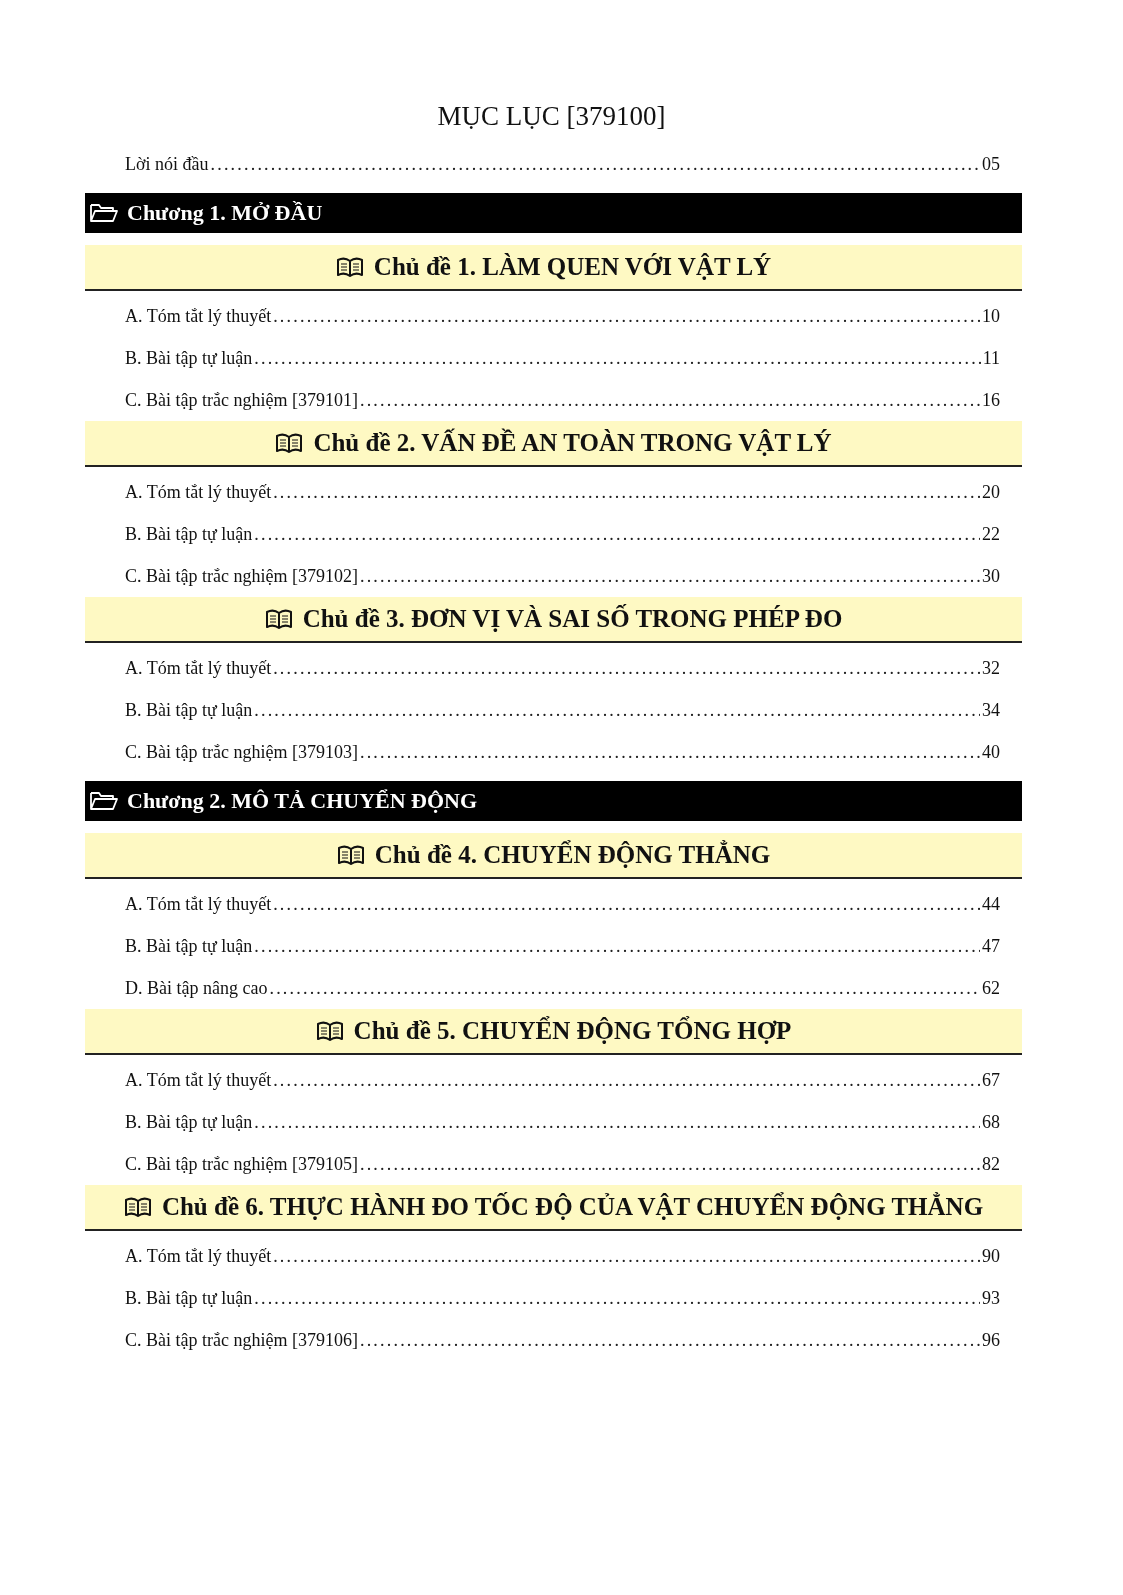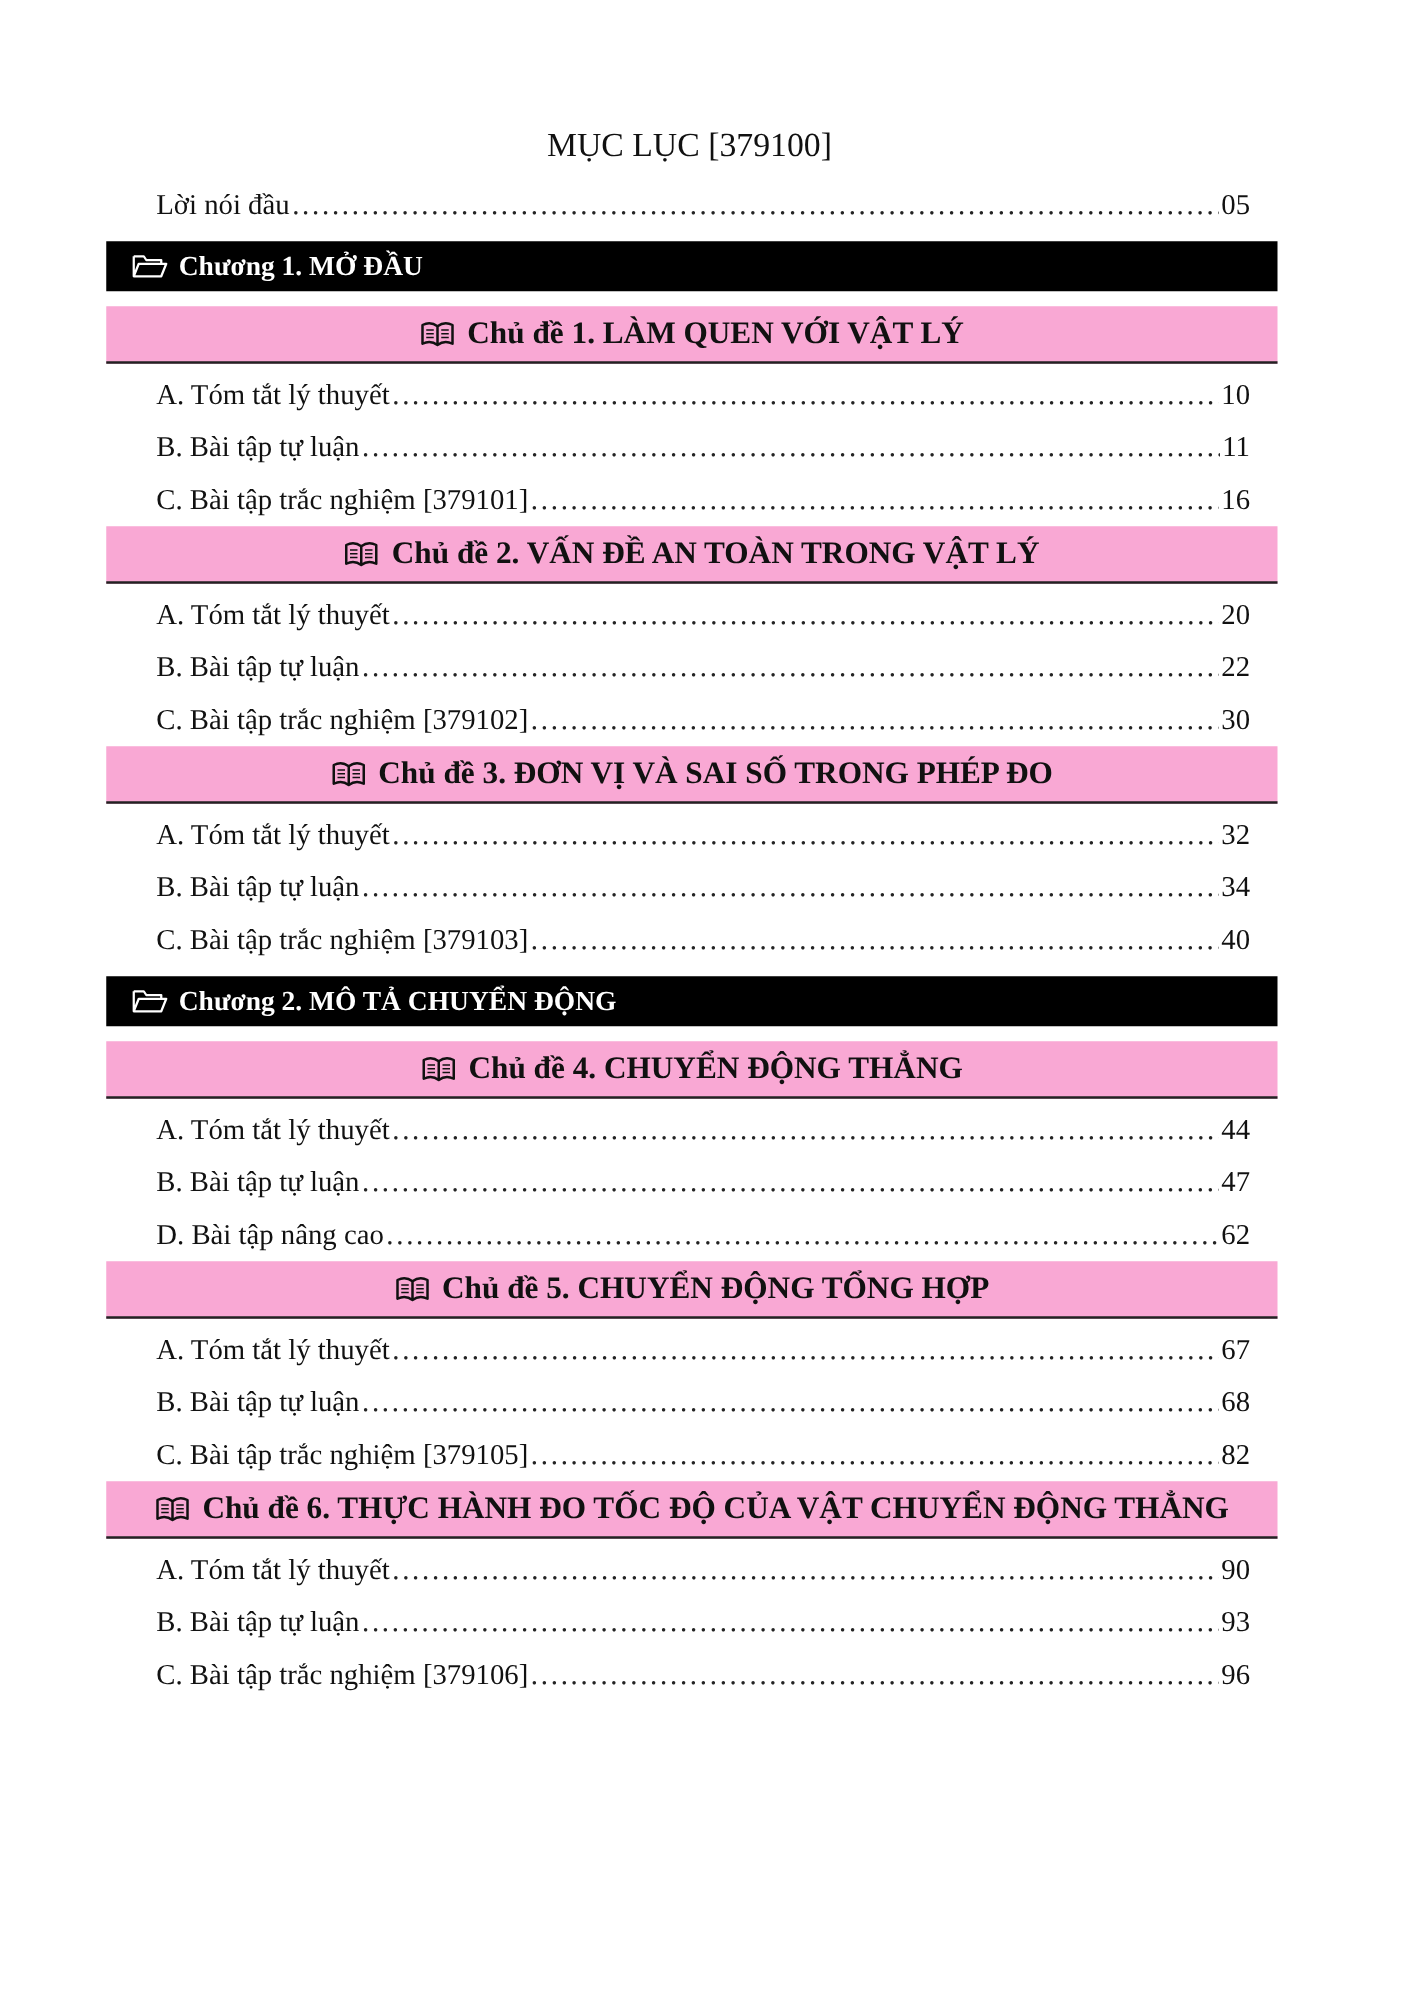--- a/index.html
+++ b/index.html
@@ -11,41 +11,41 @@
   .page-title {
     position: absolute; top: 96px; left: 0; width: 1103px;
     text-align: center; font-size: 27px; line-height: 40px;
     font-family: "Liberation Serif", "DejaVu Serif", serif;
   }
   .page-title .bold { font-weight: normal; text-align: center; }
   .toc { position: absolute; left: 85px; top: 143px; width: 937px; }
   .entry {
     display: flex; align-items: flex-start;
     padding: 0 22px 0 40px; height: 42px; line-height: 42px;
-    font-size: 23px;
+    font-size: 18px;
     font-family: "Liberation Serif", "DejaVu Serif", serif;
   }
   .entry .label { white-space: nowrap; }
   .entry .dots {
     flex: 1; overflow: hidden; white-space: nowrap; margin: 0 2px;
     letter-spacing: 2.2px; color: #222;
   }
   .entry .dots::before {
     content: "................................................................................................................................................................................................................................";
   }
   .entry .page { white-space: nowrap; }
   .chapter {
     background: #000; color: #fff; height: 40px; line-height: 40px;
-    padding-left: 20px; margin-top: 8px; margin-bottom: 12px;
+    padding-left: 4px; margin-top: 8px; margin-bottom: 12px;
     font-size: 22px; font-weight: bold; display: flex; align-items: center;
     font-family: "Liberation Serif", "DejaVu Serif", serif;
   }
   .chapter .icon { display: inline-flex; margin-right: 8px; }
   .topic {
-    background: #f9a8d4; border-bottom: 2px solid #222;
+    background: #fef9c3; border-bottom: 2px solid #222;
     height: 44px; line-height: 44px; text-align: center;
     font-size: 25px; font-weight: bold; margin-bottom: 4px;
     font-family: "Liberation Serif", "DejaVu Serif", serif;
     display: flex; justify-content: center; align-items: center;
   }
   .topic .icon { display: inline-flex; margin-right: 10px; }
 </style>
 </head>
 <body>
 

